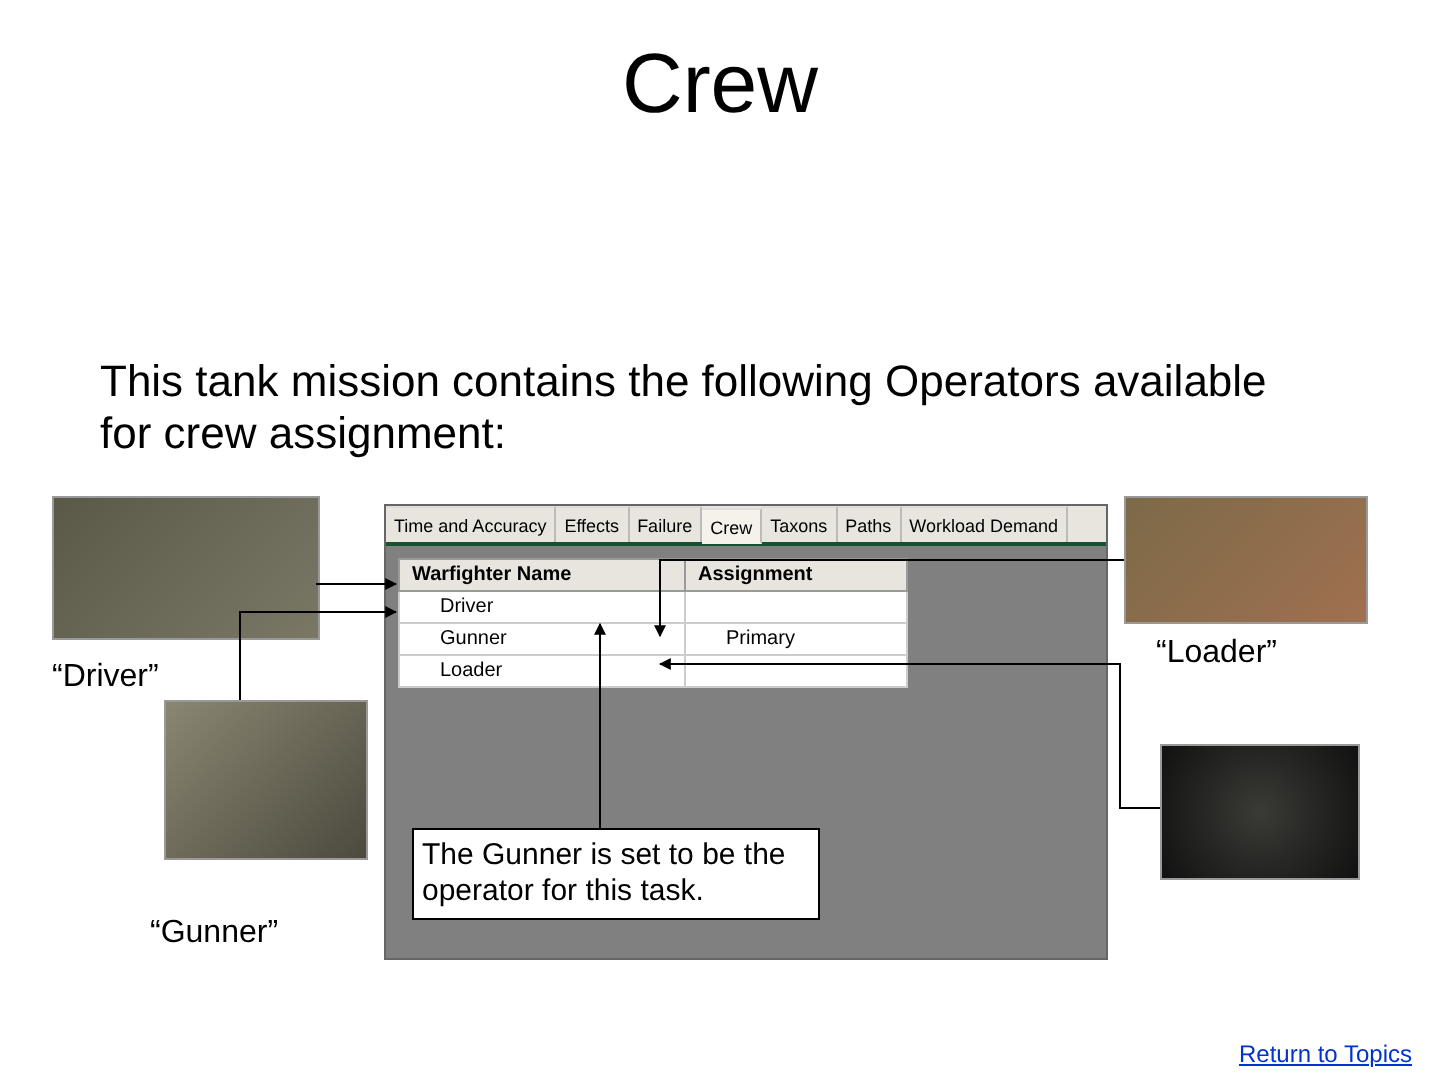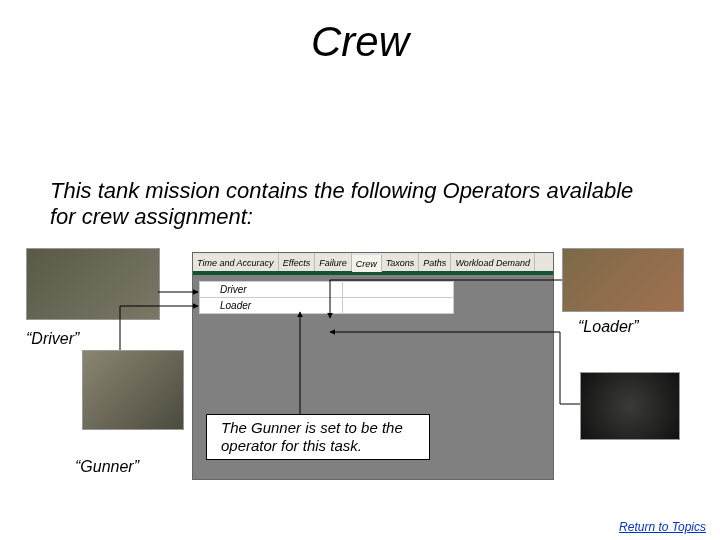--- a/index.html
+++ b/index.html
@@ -9,21 +9,20 @@
     height: 540px;
     background: #fff;
     font-family: Arial, Helvetica, sans-serif;
     position: relative;
     overflow: hidden;
   }
   .slide {
     position: relative;
     width: 720px;
     height: 540px;
-    font-style: italic;
   }
   .title {
     position: absolute;
     top: 18px;
     left: 0;
     width: 720px;
     text-align: center;
     font-size: 42px;
     font-weight: normal;
     color: #000;
@@ -53,21 +52,21 @@
     top: 252px;
     left: 192px;
     width: 360px;
     height: 226px;
     background: #808080;
     border: 1px solid #666;
   }
   .tabs {
     display: flex;
     background: #e7e5dd;
-    border-bottom: 4px solid #14532d;
+    border-bottom: 2px solid #14532d;
     font-size: 9px;
     height: 18px;
     align-items: stretch;
   }
   .tab {
     padding: 2px 4px;
     border-right: 1px solid #bbb;
     border-top: 1px solid #ddd;
     background: #e7e5dd;
     line-height: 14px;
@@ -101,21 +100,21 @@
   .crewtable td:nth-child(2) { width: 70px; }
 
   .callout {
     position: absolute;
     top: 414px;
     left: 206px;
     width: 194px;
     background: #fff;
     border: 1px solid #000;
     font-size: 15px;
-    padding: 4px 14px;
+    padding: 4px 4px;
     line-height: 1.2;
   }
 
   .photo {
     position: absolute;
     background: #6b6b5a;
     border: 1px solid #999;
   }
   .photo.driver  { top: 248px; left: 26px;  width: 132px; height: 70px; background: linear-gradient(135deg,#5a5948,#7a7765); }
   .photo.gunner  { top: 350px; left: 82px;  width: 100px; height: 78px; background: linear-gradient(135deg,#8a8672,#4c4a3e); }
@@ -171,23 +170,31 @@
       <div class="tab">Time and Accuracy</div>
       <div class="tab">Effects</div>
       <div class="tab">Failure</div>
       <div class="tab active">Crew</div>
       <div class="tab">Taxons</div>
       <div class="tab">Paths</div>
       <div class="tab">Workload Demand</div>
     </div>
     <table class="crewtable">
       <tbody>
+          <tr>
+        <th>Warfighter Name</th>
+        <th>Assignment</th>
+      </tr>
       <tr>
         <td>Driver</td>
         <td></td>
+      </tr>
+      <tr>
+        <td>Gunner</td>
+        <td>Primary</td>
       </tr>
       <tr>
         <td>Loader</td>
         <td></td>
       </tr>
     </tbody>
       </table>
   </div>
 
   <div class="callout">The Gunner is set to be the operator for this task.</div>

